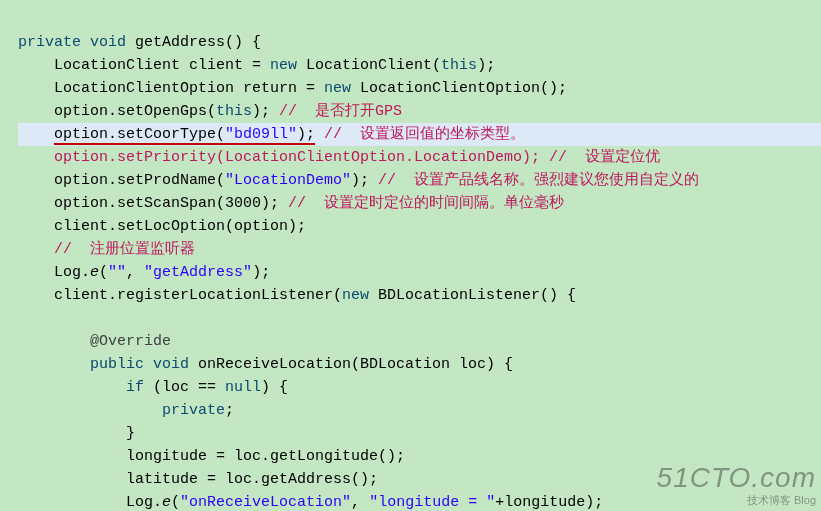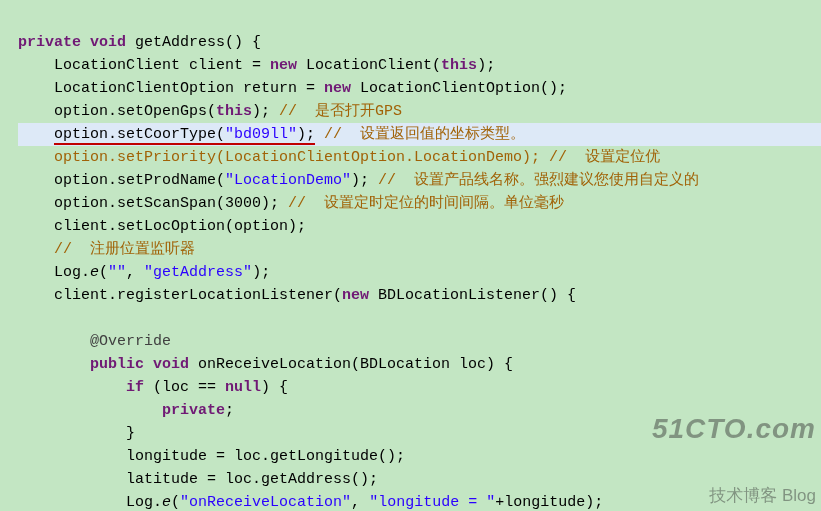--- a/index.html
+++ b/index.html
@@ -12,23 +12,23 @@
     width: 821px;
     height: 511px;
     overflow: hidden;
     position: relative;
   }
   .code-area {
     padding: 8px 0 0 18px;
     white-space: pre;
     position: relative;
   }
-  .kw { color: #701a75; font-weight: bold; }
+  .kw { color: #0c4a6e; font-weight: normal; }
   .str { color: #2a00ff; }
-  .comment { color: #a16207; }
+  .comment { color: #be185d; }
   .hl-line {
     background: #dde9f7;
     display: inline-block;
     width: 100%;
   }
   .underline-red {
     border-bottom: 2px solid #c00000;
     padding-bottom: 0px;
   }
   .annotation { color: #404040; }
@@ -38,27 +38,26 @@
     bottom: 5px;
     text-align: right;
     font-family: Arial, sans-serif;
     color: #333;
     opacity: 0.45;
     pointer-events: none;
     line-height: 1.1;
   }
   .watermark .big {
     font-size: 28px;
-    font-weight: bold;
+    font-weight: normal;
     font-style: italic;
     letter-spacing: 1px;
   }
   .watermark .small {
-    font-size: 17px;
-    margin-top: 43px;
+    font-size: 11px;
   }
 </style>
 </head>
 <body>
 
 <div class="code-area">
 <span><span class="kw">private</span> <span class="kw">void</span> <span>getAddress</span><span>() {</span></span>
 <span>    <span>LocationClient client = </span><span class="kw">new</span><span> LocationClient(</span><span class="kw">this</span><span>);</span></span>
 <span>    <span>LocationClientOption return = </span><span class="kw">new</span><span> LocationClientOption();</span></span>
 <span>    <span>option.setOpenGps(</span><span class="kw">this</span><span>);</span><span class="comment"><span> // </span><span> 是否打开GPS</span></span></span>

